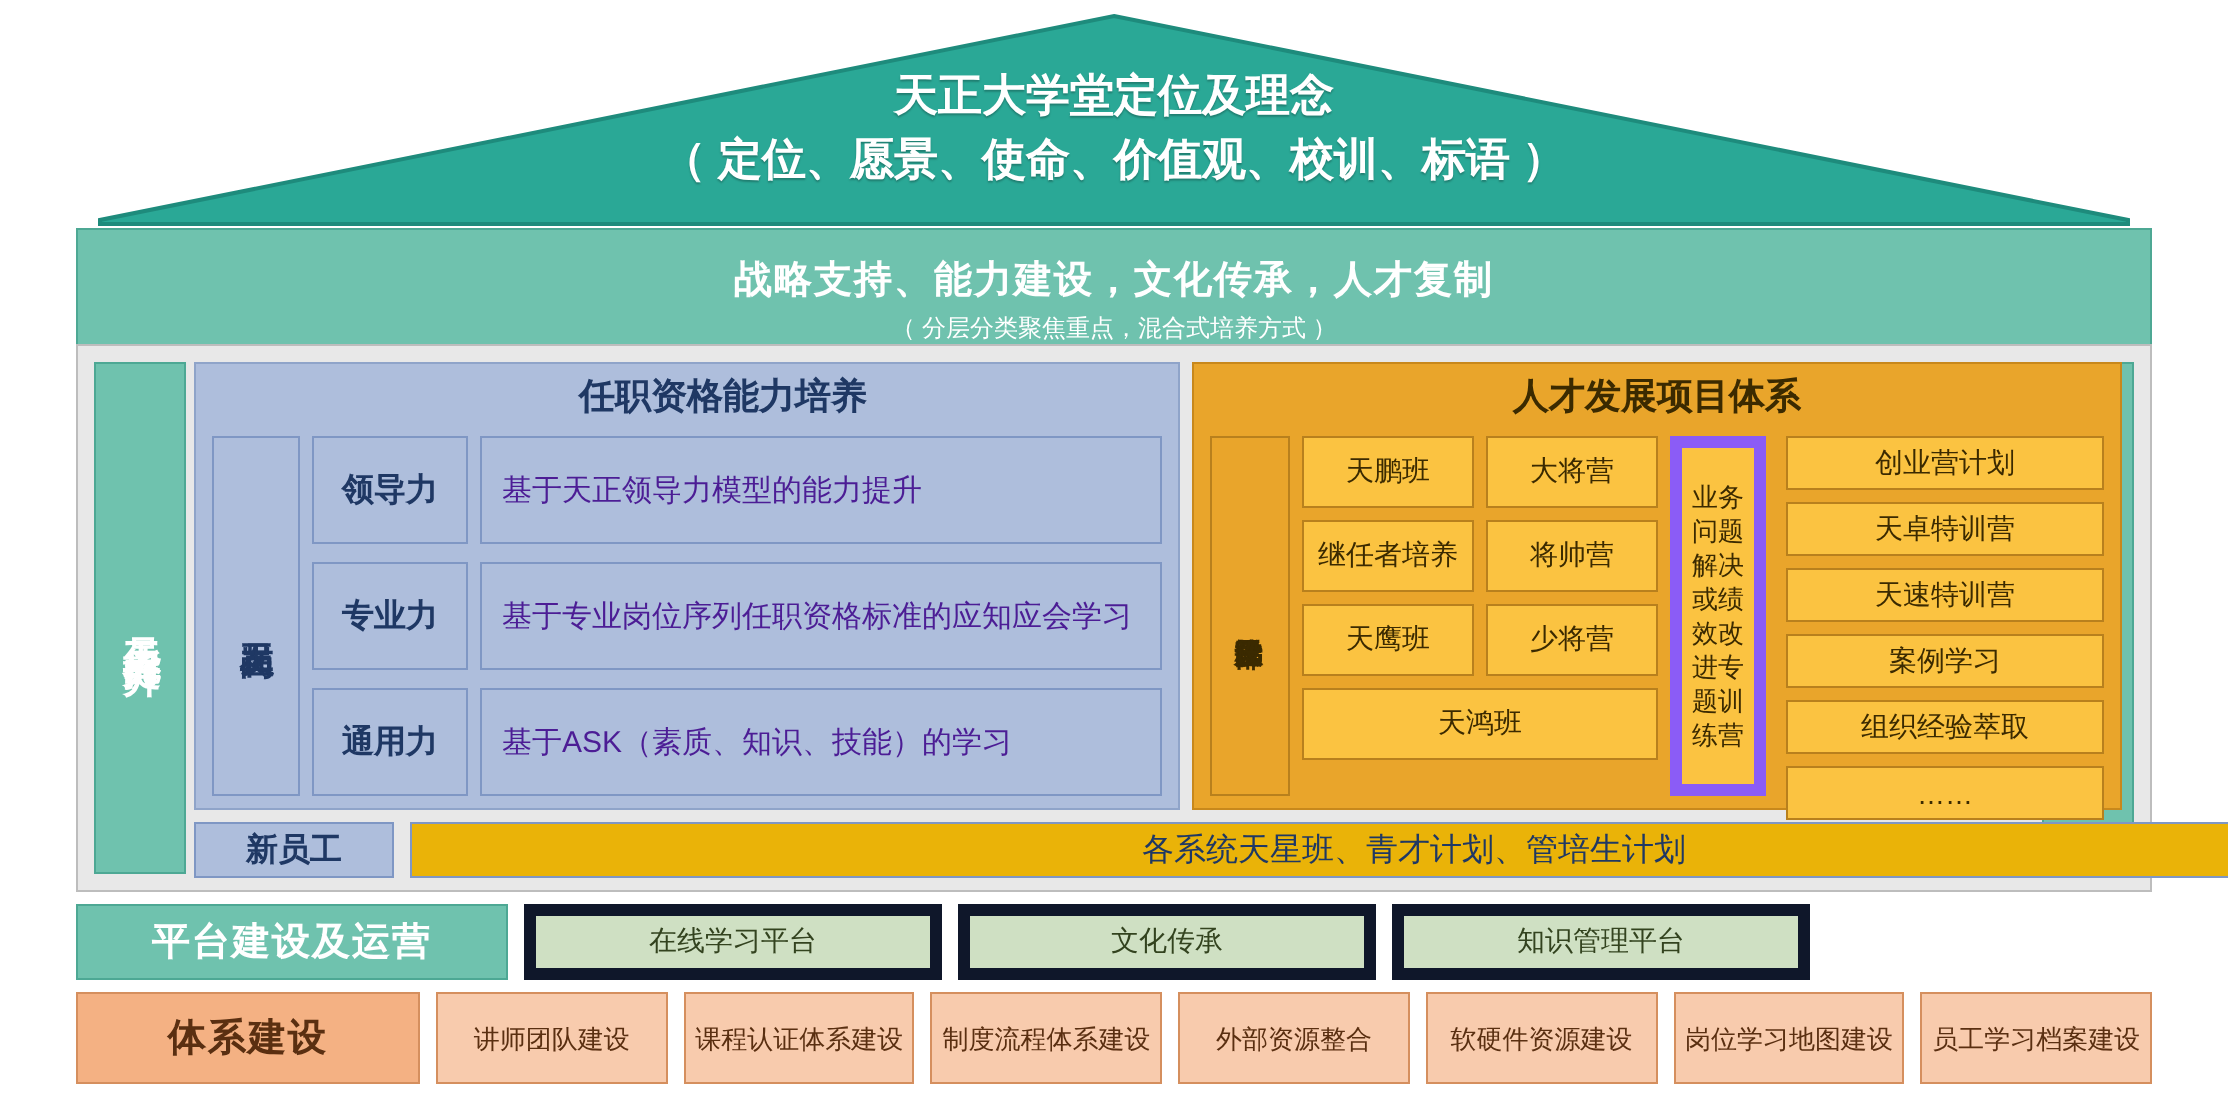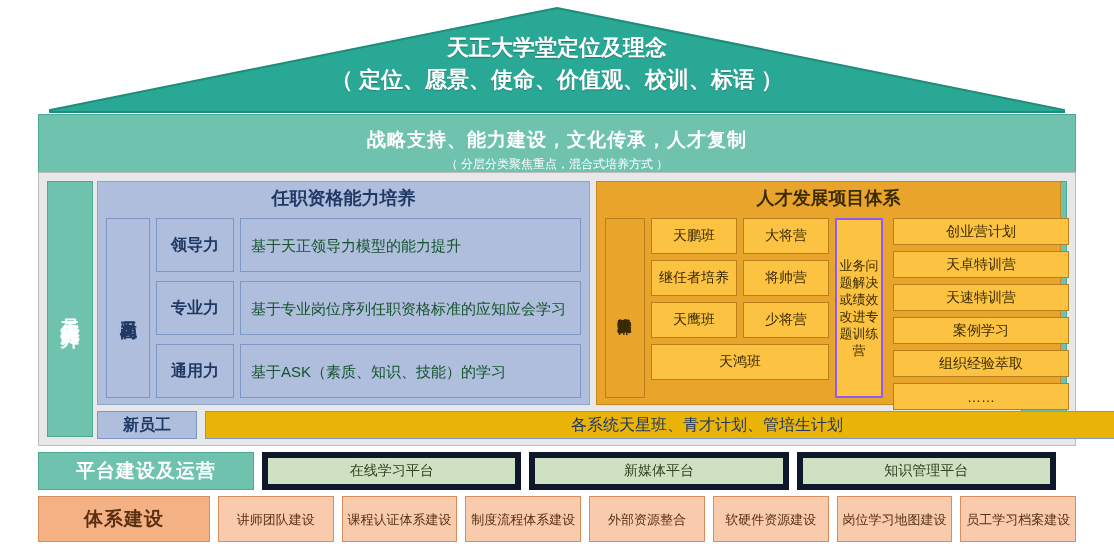--- a/index.html
+++ b/index.html
@@ -53,41 +53,41 @@
   .vtext{writing-mode:vertical-rl;text-orientation:upright;line-height:26px;}
 
   
   .blue-block{
     position:absolute;left:58px;top:8px;width:493px;height:224px;
     background:#aebedc;border:1px solid #8fa4c9;box-sizing:border-box;
   }
   .blue-title{
     position:absolute;left:0;top:0;width:100%;height:32px;
     display:flex;align-items:center;justify-content:center;
-    font-size:18px;font-weight:bold;color:#1f3864;
+    font-size:18px;font-weight:bold;color:#1f3864;padding-left:18px;
   }
   .onjob{
     position:absolute;left:8px;top:36px;width:44px;height:180px;
     background:#aebedc;border:1px solid #7f97c4;box-sizing:border-box;
     display:flex;align-items:center;justify-content:center;
     font-size:17px;font-weight:bold;color:#1f3864;
   }
   .cap-col{position:absolute;left:58px;top:36px;width:78px;}
   .cap-cell{
     height:54px;margin-bottom:9px;
     background:#aebedc;border:1px solid #7f97c4;box-sizing:border-box;
     display:flex;align-items:center;justify-content:center;
     font-size:16px;font-weight:bold;color:#1f3864;
   }
   .desc-col{position:absolute;left:142px;top:36px;width:341px;}
   .desc-cell{
     height:54px;margin-bottom:9px;
     background:#aebedc;border:1px solid #7f97c4;box-sizing:border-box;
     display:flex;align-items:center;padding:0 10px;
-    font-size:15px;color:#14532d;line-height:21px;
+    font-size:15px;color:#4c1d95;line-height:21px;
   }
 
   
   .new-row{position:absolute;left:58px;top:238px;width:1112px;height:28px;}
   .new-emp{
     position:absolute;left:0;top:0;width:100px;height:28px;
     background:#aebedc;border:1px solid #7f97c4;box-sizing:border-box;
     display:flex;align-items:center;justify-content:center;
     font-size:16px;font-weight:bold;color:#1f3864;
   }
@@ -117,35 +117,35 @@
   .ladder-grid{position:absolute;left:54px;top:36px;width:178px;}
   .lrow{display:flex;gap:6px;margin-bottom:6px;}
   .lcell{
     height:36px;background:#fbc341;border:1px solid #b8801d;box-sizing:border-box;
     display:flex;align-items:center;justify-content:center;
     font-size:14px;color:#3b2a00;flex:1;
   }
   .lcell.wide{flex:1 1 100%;}
   .biz-train{
     position:absolute;left:238px;top:36px;width:48px;height:180px;
-    background:#fbc341;border:2px solid #8b5cf6;box-sizing:border-box;
+    background:#fbc341;border:6px solid #8b5cf6;box-sizing:border-box;
     display:flex;align-items:center;justify-content:center;
     font-size:13px;color:#3b2a00;line-height:17px;text-align:center;
   }
-  .camp-col{position:absolute;left:296px;top:36px;width:176px;}
+  .camp-col{position:absolute;left:296px;top:36px;width:159px;}
   .camp-cell{
     height:27px;margin-bottom:6px;
     background:#fbc341;border:1px solid #b8801d;box-sizing:border-box;
     display:flex;align-items:center;justify-content:center;
     font-size:14px;color:#3b2a00;
   }
 
   
   .plat-row{
-    position:absolute;left:38px;top:452px;width:1018px;height:38px;
+    position:absolute;left:38px;top:452px;width:867px;height:38px;
     display:flex;gap:8px;
   }
   .plat-head{
     width:216px;background:#6fc2ae;border:1px solid #4da894;box-sizing:border-box;
     display:flex;align-items:center;justify-content:center;
     font-size:19px;font-weight:bold;color:#ffffff;letter-spacing:1px;
   }
   .plat-cell{
     flex:1;background:#cfe0c3;border:6px solid #0f172a;box-sizing:border-box;
     display:flex;align-items:center;justify-content:center;
@@ -258,21 +258,21 @@
     <div class="new-row">
       <div class="new-emp">新员工</div>
       <div class="new-desc">各系统天星班、青才计划、管培生计划</div>
     </div>
 
   </div>
 
   <div class="plat-row">
     <div class="plat-head">平台建设及运营</div>
     <div class="plat-cell">在线学习平台</div>
-    <div class="plat-cell">新媒体平台</div>
+    <div class="plat-cell">文化传承</div>
     <div class="plat-cell">知识管理平台</div>
   </div>
 
   <div class="sys-row">
     <div class="sys-head">体系建设</div>
     <div class="sys-cell">讲师团队建设</div>
     <div class="sys-cell">课程认证体系建设</div>
     <div class="sys-cell">制度流程体系建设</div>
     <div class="sys-cell">外部资源整合</div>
     <div class="sys-cell">软硬件资源建设</div>

